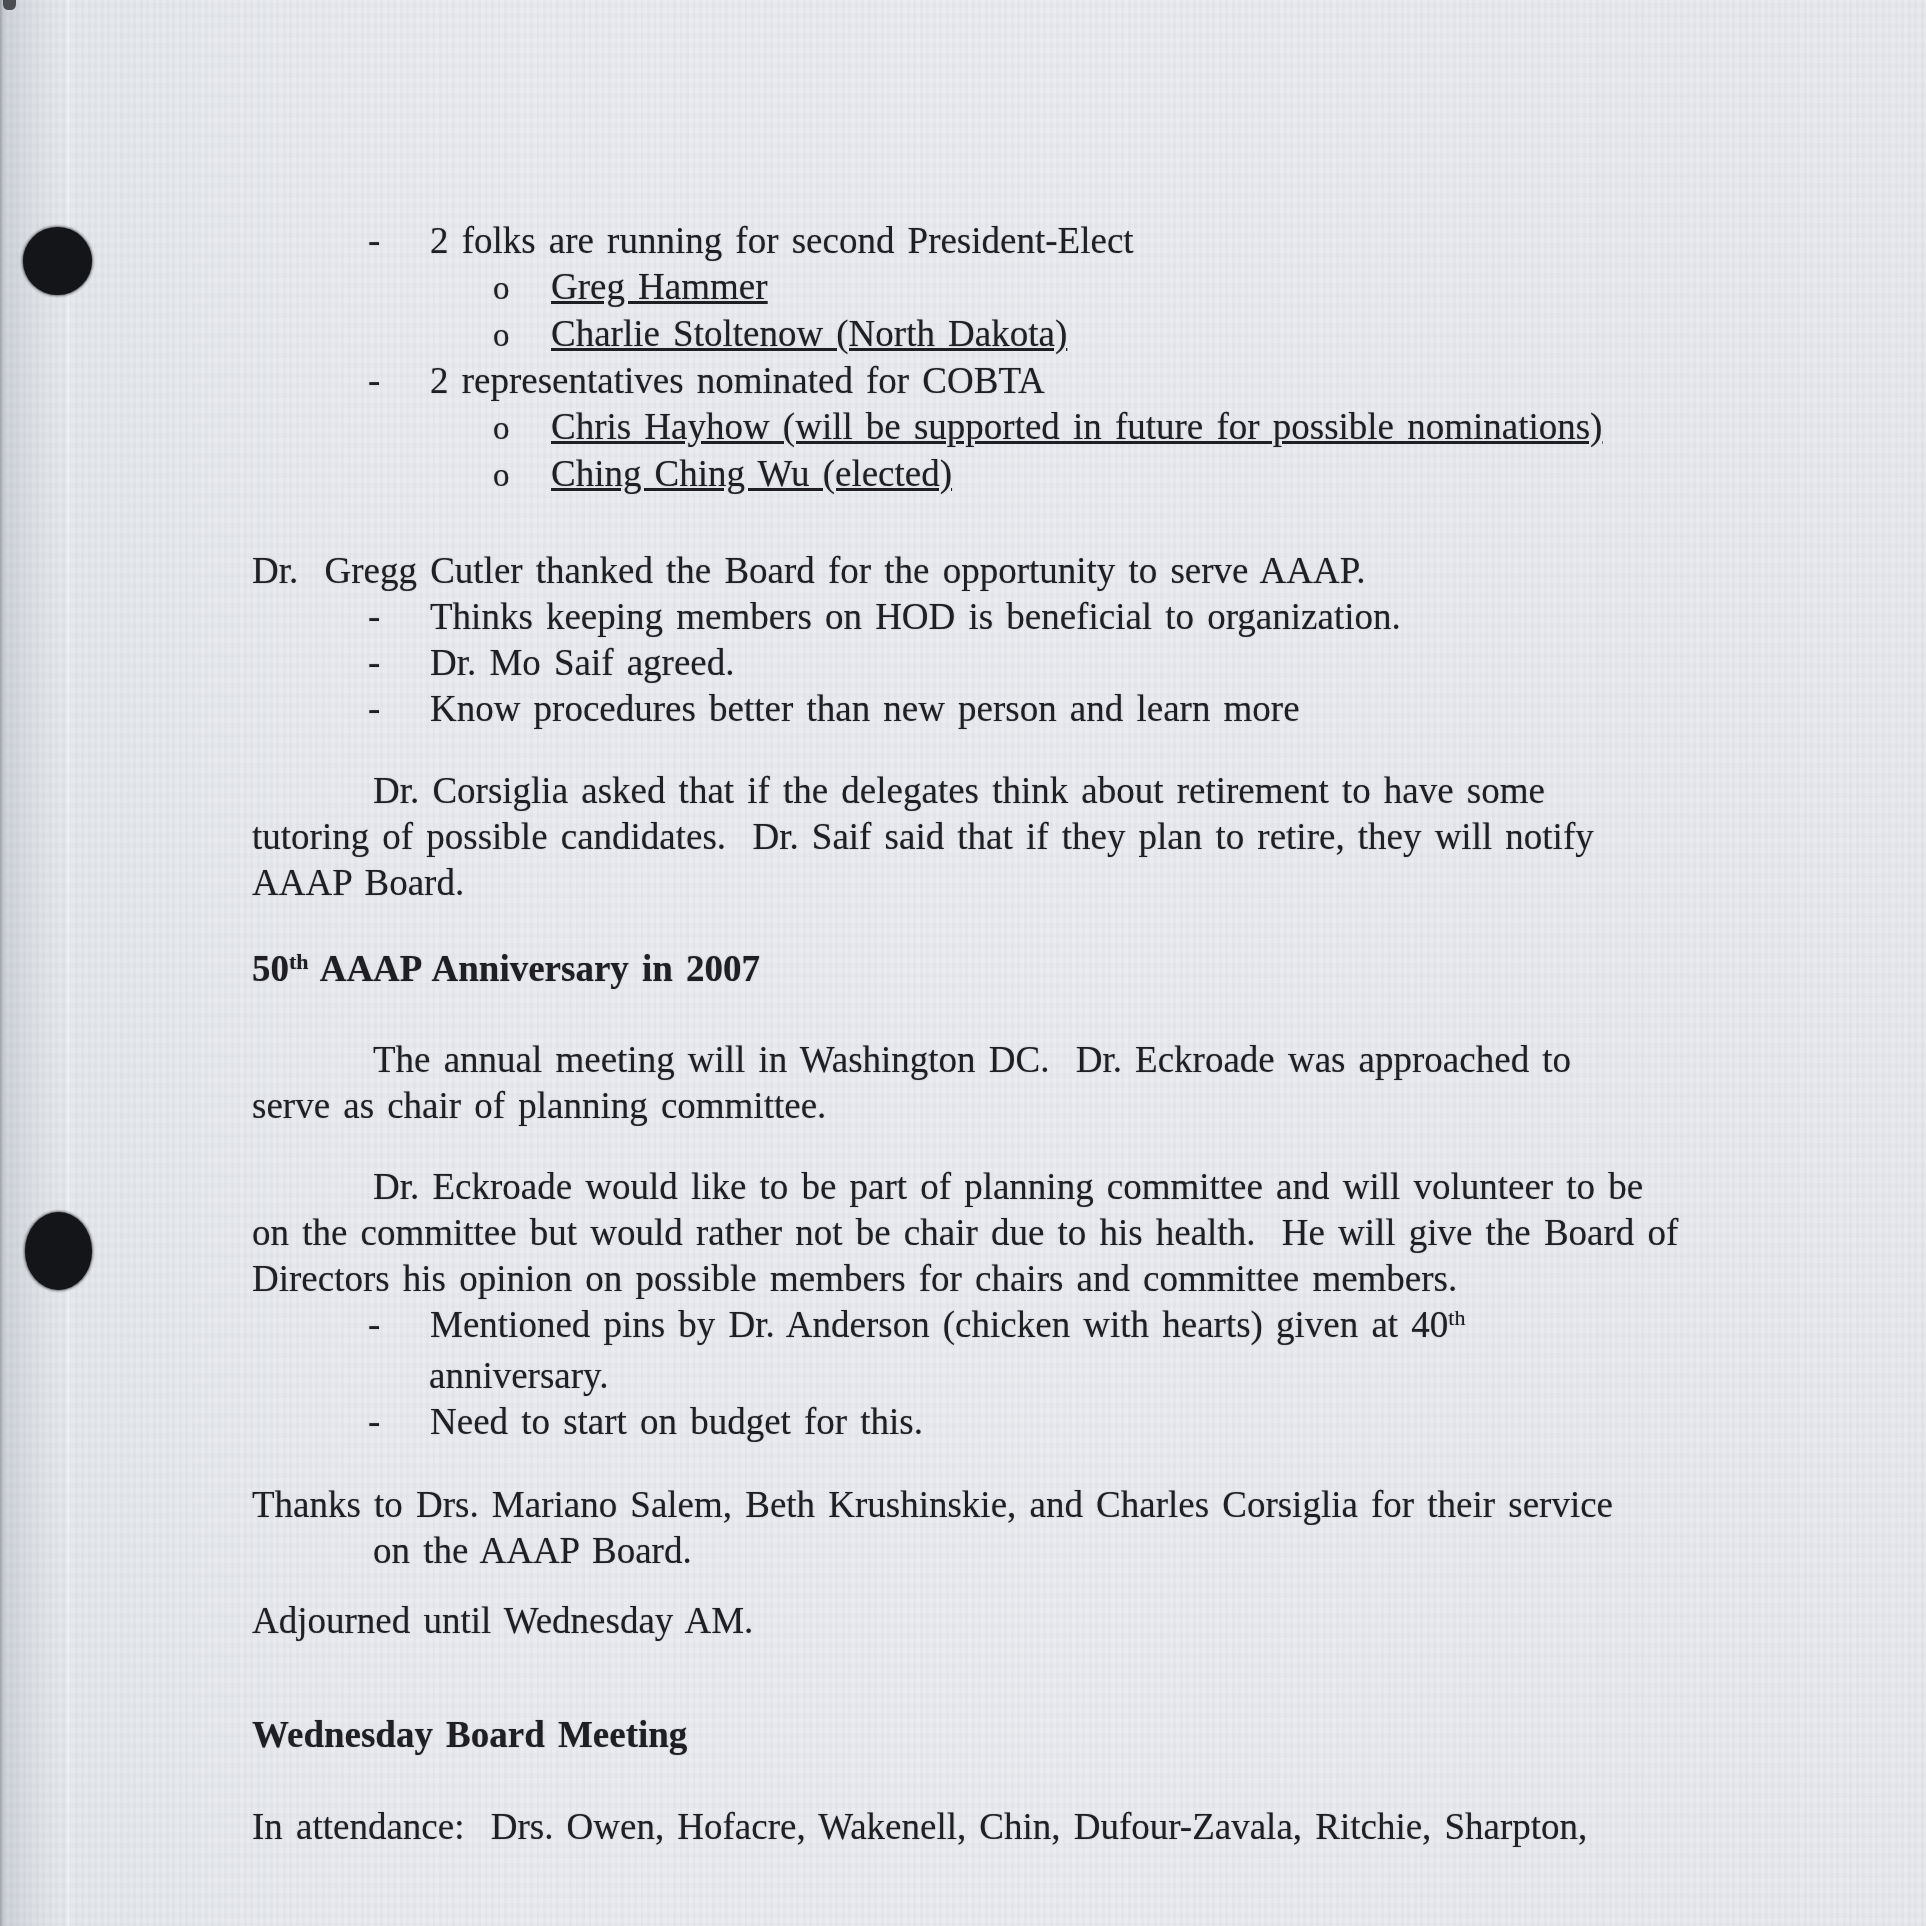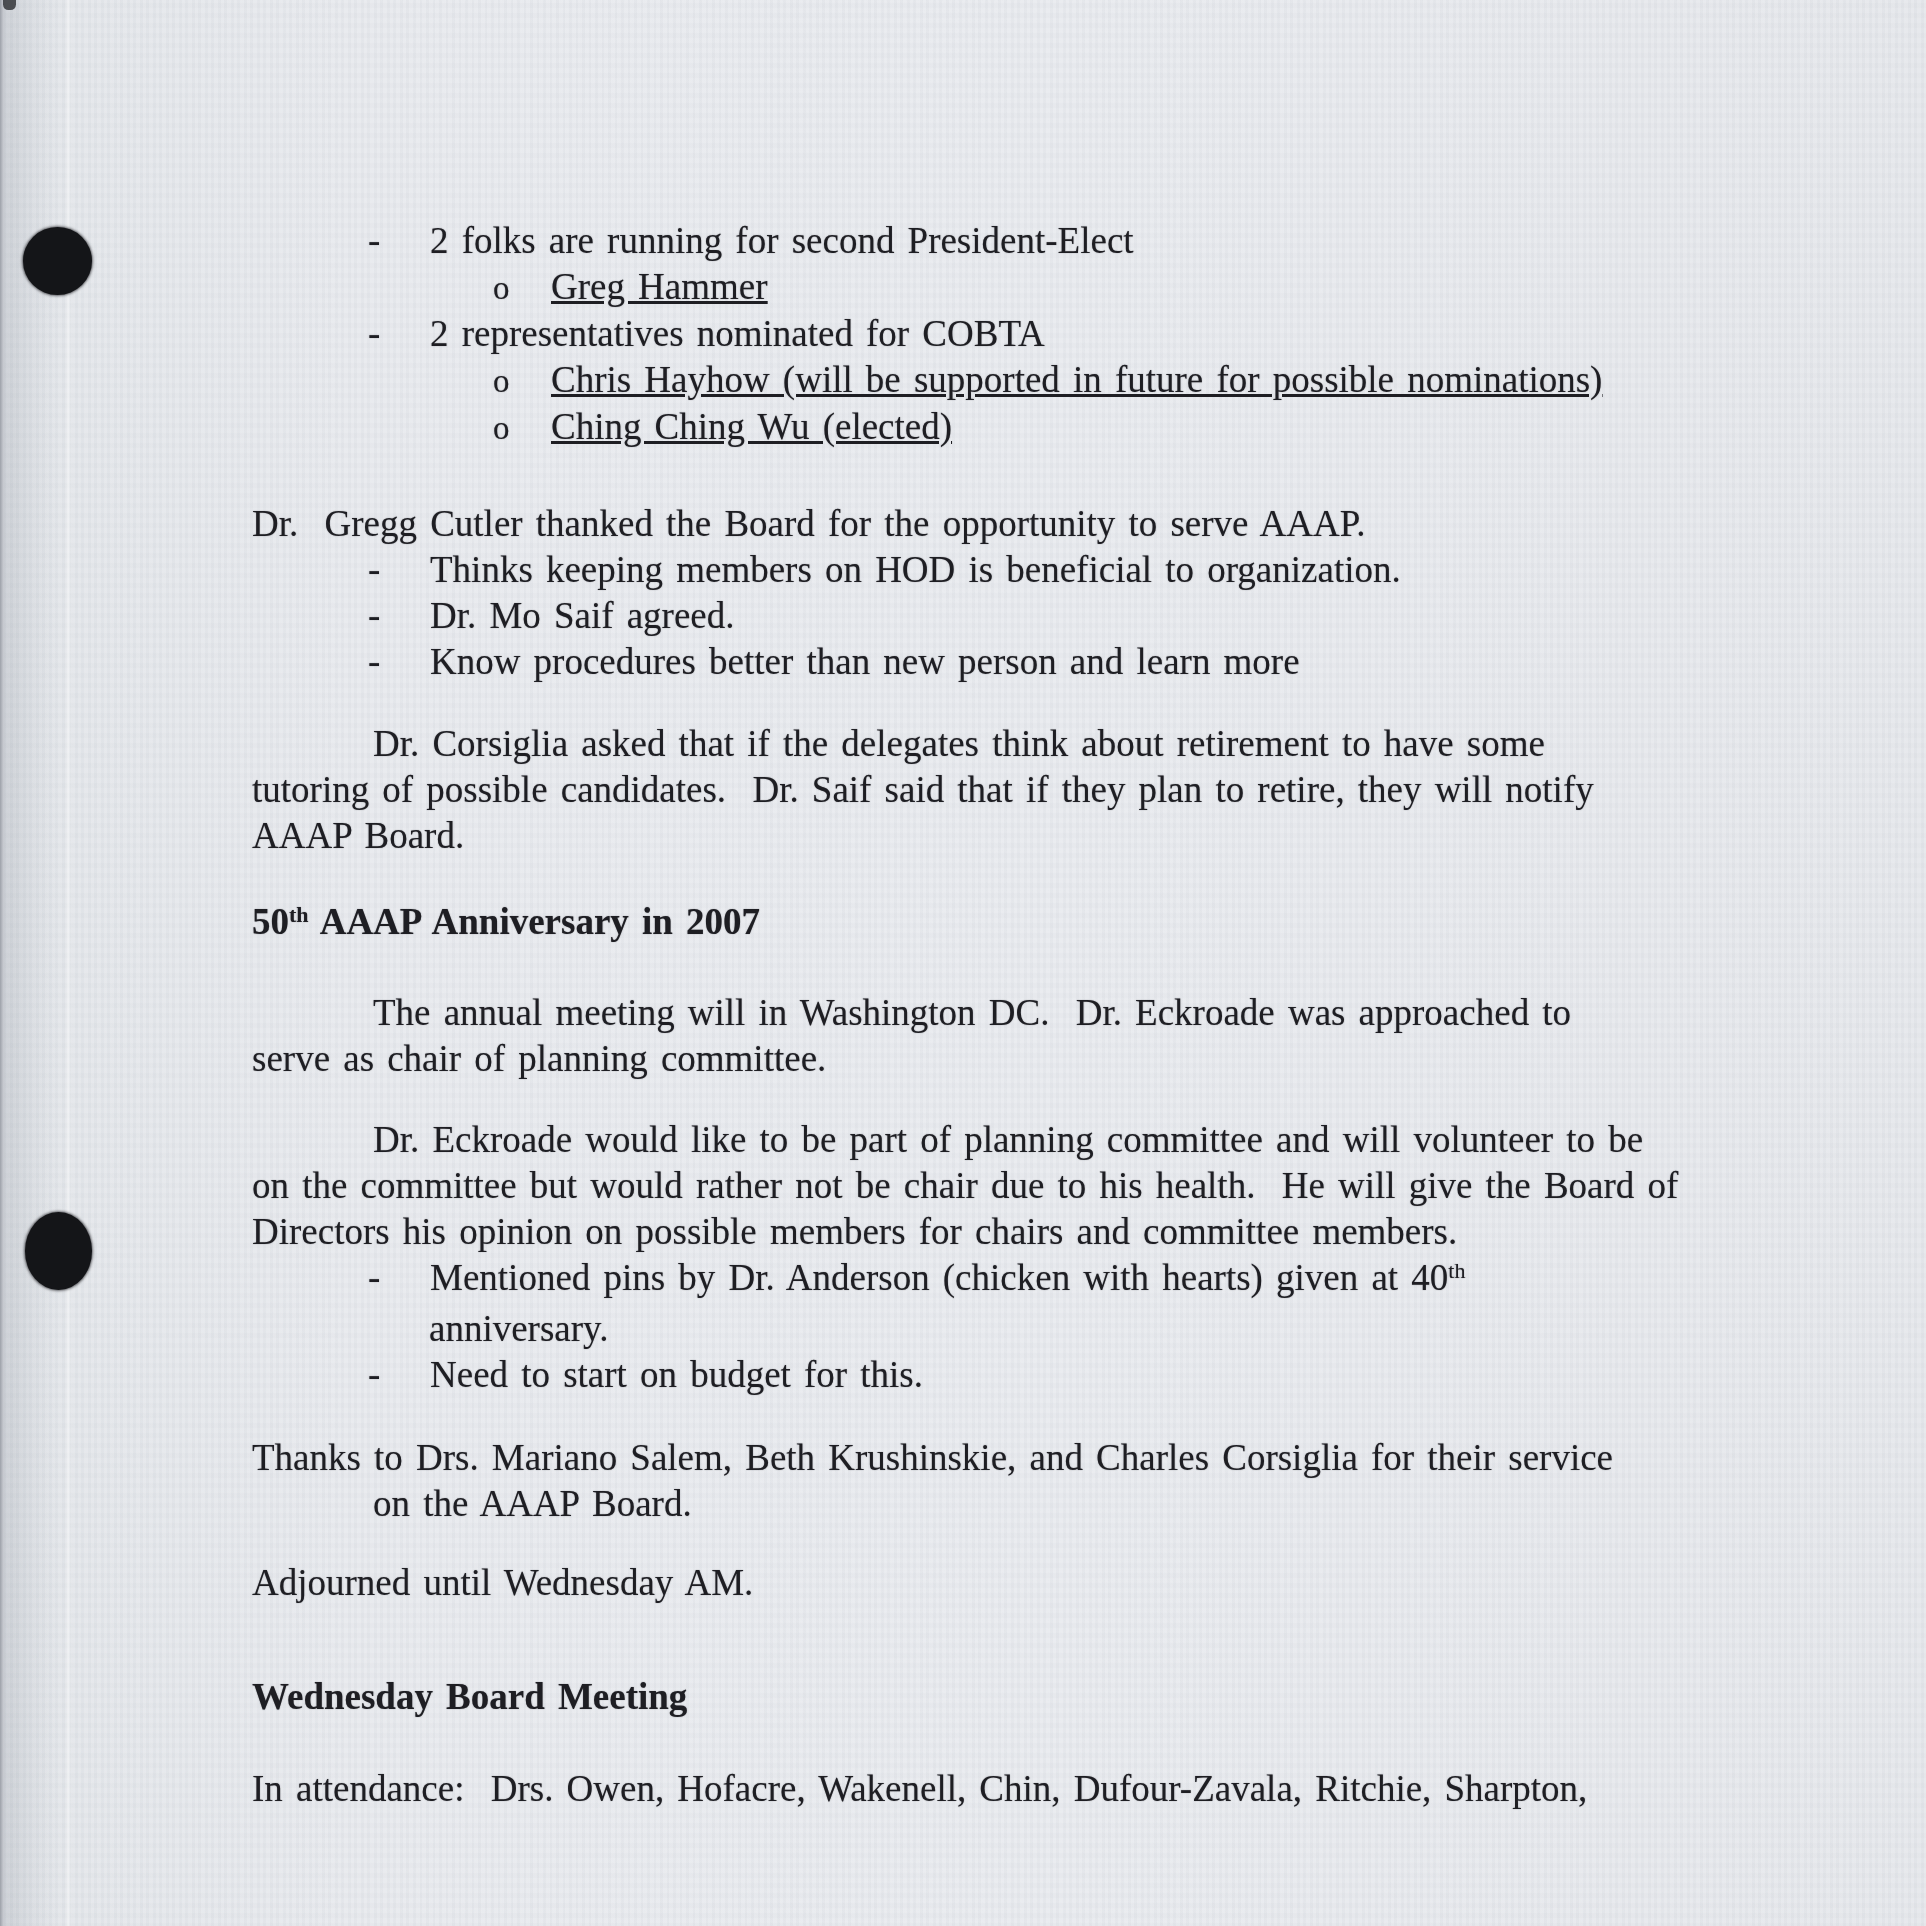--- a/index.html
+++ b/index.html
@@ -75,20 +75,21 @@
   <div class="spine-highlight"></div>
   <div class="corner-notch"></div>
 
   <div class="punch p1"></div>
   <div class="punch p2"></div>
 
   <div class="content">
 
     <div class="line b1"><span class="marker">-</span><span>2 folks are running for second President-Elect</span></div>
     <div class="line b2"><span class="marker">o</span><span>Greg Hammer</span></div>
+    <div class="line b2"><span class="marker">o</span><span>Charlie Stoltenow (North Dakota)</span></div>
     <div class="line b1"><span class="marker">-</span><span>2 representatives nominated for COBTA</span></div>
     <div class="line b2"><span class="marker">o</span><span>Chris Hayhow (will be supported in future for possible nominations)</span></div>
     <div class="line b2"><span class="marker">o</span><span>Ching Ching Wu (elected)</span></div>
 
     <div class="line" style="margin-top:50px">Dr.  Gregg Cutler thanked the Board for the opportunity to serve AAAP.</div>
     <div class="line b1"><span class="marker">-</span><span>Thinks keeping members on HOD is beneficial to organization.</span></div>
     <div class="line b1"><span class="marker">-</span><span>Dr. Mo Saif agreed.</span></div>
     <div class="line b1"><span class="marker">-</span><span>Know procedures better than new person and learn more</span></div>
 
 
@@ -104,21 +105,21 @@
     <div class="line ind" style="margin-top:35px">Dr. Eckroade would like to be part of planning committee and will volunteer to be</div>
     <div class="line">on the committee but would rather not be chair due to his health.  He will give the Board of</div>
     <div class="line">Directors his opinion on possible members for chairs and committee members.</div>
     <div class="line b1"><span class="marker">-</span><span>Mentioned pins by Dr. Anderson (chicken with hearts) given at 40</span><span class="sup">th</span></div>
     <div class="line b1cont">anniversary.</div>
     <div class="line b1"><span class="marker">-</span><span>Need to start on budget for this.</span></div>
 
     <div class="line" style="margin-top:37px">Thanks to Drs. Mariano Salem, Beth Krushinskie, and Charles Corsiglia for their service</div>
     <div class="line ind">on the AAAP Board.</div>
 
-    <div class="line" style="margin-top:33px">Adjourned until Wednesday AM.</div>
+    <div class="line" style="margin-top:24px">Adjourned until Wednesday AM.</div>
 
     <div class="line bold" style="margin-top:68px">Wednesday Board Meeting</div>
 
     <div class="line" style="margin-top:46px">In attendance:  Drs. Owen, Hofacre, Wakenell, Chin, Dufour-Zavala, Ritchie, Sharpton,</div>
 
   </div>
 
 </div>
 
 

